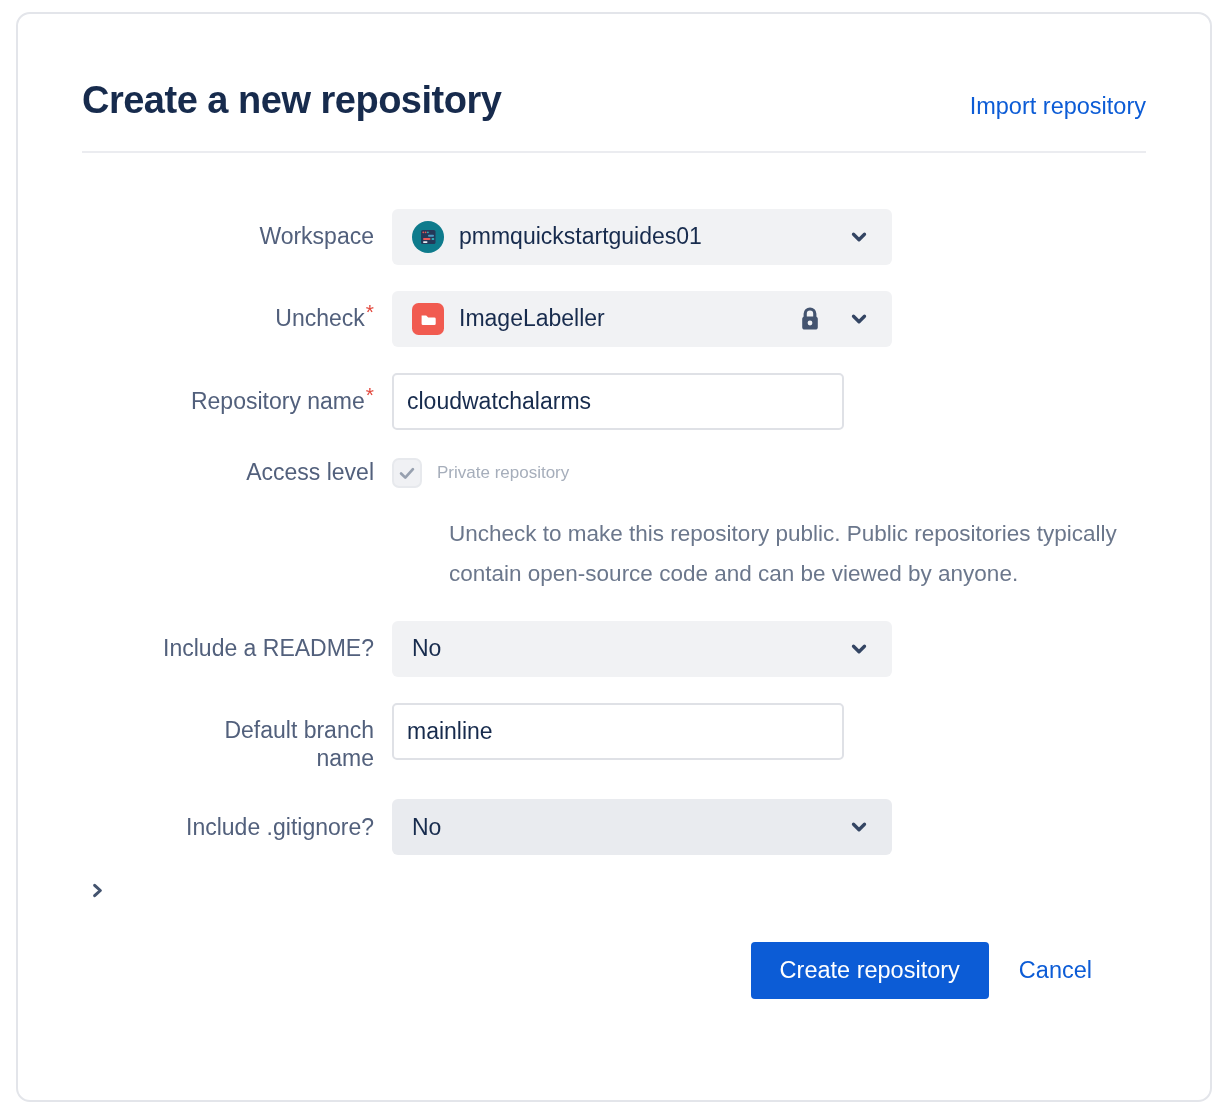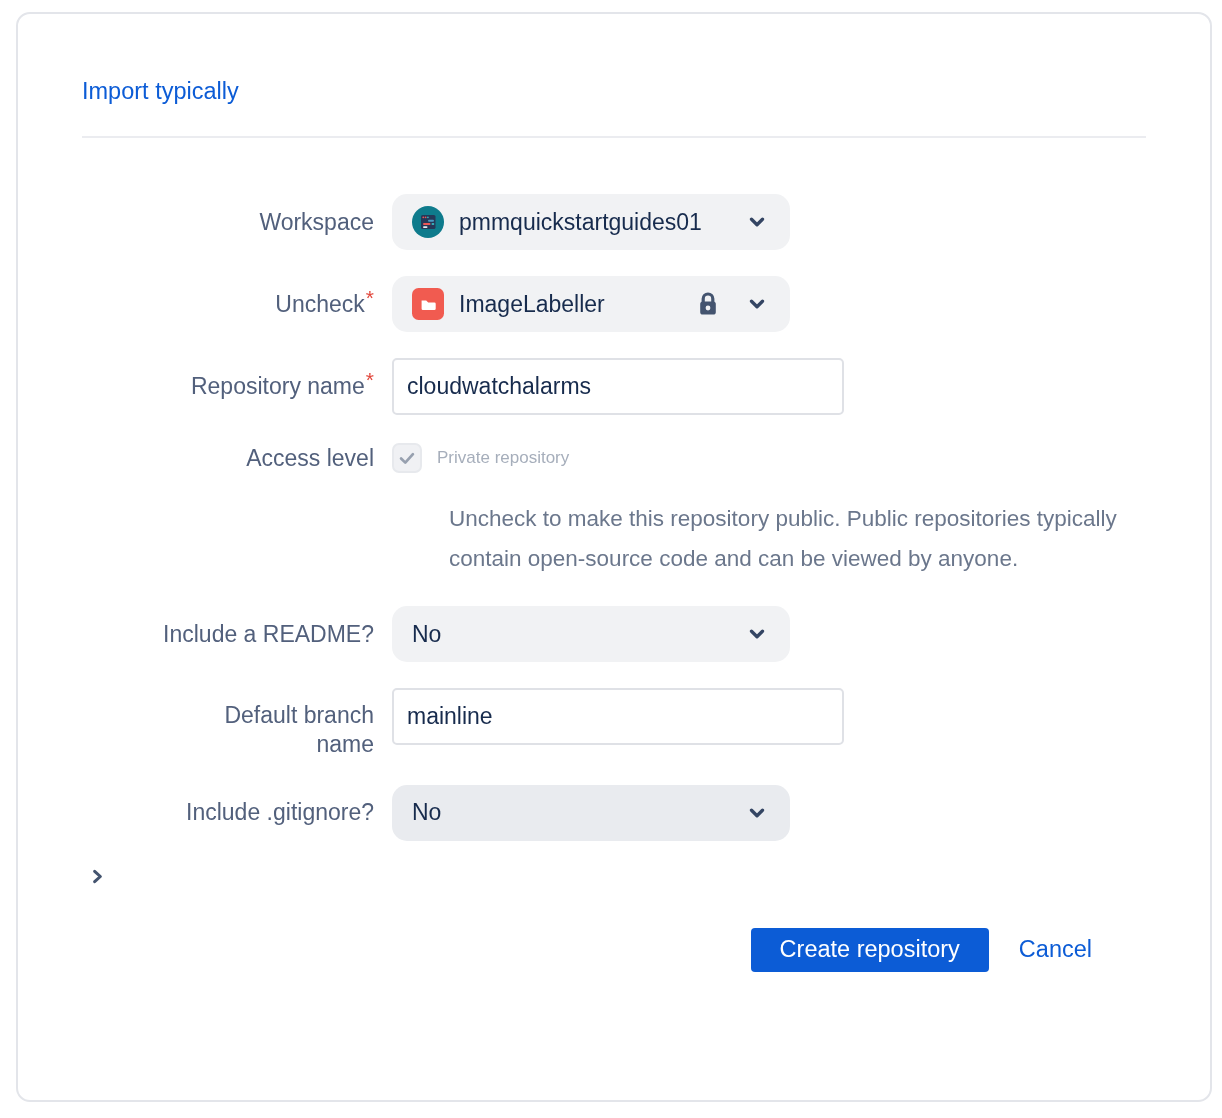--- a/index.html
+++ b/index.html
@@ -22,21 +22,21 @@
 
   .form-row{display:flex; align-items:center; margin-bottom:26px;}
   .row-label{
     width:310px; flex:0 0 310px; padding-right:18px; text-align:right;
     font-size:23px; color:var(--label); line-height:1.25;
     display:flex; justify-content:flex-end; align-items:center;
   }
   .row-label .label-text{max-width:230px;}
   .req{color:var(--required); font-size:21px; position:relative; top:-6px; margin-left:1px;}
 
-  .field{width:398px; height:56px; border-radius:15px;}
+  .field{width:500px; height:56px; border-radius:6px;}
   .dropdown{
     background:var(--field-bg); display:flex; align-items:center;
     padding:0 22px 0 20px; cursor:pointer;
   }
   .dropdown.alt{background:var(--field-bg-alt);}
   .dropdown .value{font-size:23px; color:var(--title); margin-left:15px;}
   .dropdown .value.noicon{margin-left:0;}
   .spacer{flex:1;}
   .trail{display:flex; align-items:center; gap:24px;}
 
@@ -67,36 +67,37 @@
     display:flex; align-items:center; margin:24px 0 0 6px; cursor:pointer; gap:13px;
   }
   .advanced-label{font-size:24.5px; color:var(--accent);}
 
   .actions{
     display:flex; justify-content:flex-end; align-items:center;
     margin:42px 48px 0 0; gap:24px;
   }
   .btn-primary{
     background:var(--accent); color:#fff; border:none; border-radius:4px;
-    height:44px; padding:0 29px; font-size:23.5px; cursor:pointer;
+    height:57px; padding:0 29px; font-size:23.5px; cursor:pointer;
     font-family:"Liberation Sans", sans-serif;
   }
   .btn-link{
     background:transparent; border:none; color:var(--accent); font-size:23.5px;
     cursor:pointer; font-family:"Liberation Sans", sans-serif; padding:0 6px;
   }
   .icon{display:inline-flex; align-items:center; justify-content:center;}
 </style>
 </head>
 <body>
 
 <div class="card">
 
   <div class="header">
-    <a class="import-link">Import typically</a>
+    <h1 class="page-title">Create a new repository</h1>
+    <a class="import-link">Import repository</a>
   </div>
   <div class="divider"></div>
 
   <div class="form-row">
     <div class="row-label">
       <span class="label-text">Workspace</span>
     </div>
     <div class="field dropdown">
       <span class="icon">
         <svg width="32" height="32" viewBox="0 0 32 32">

